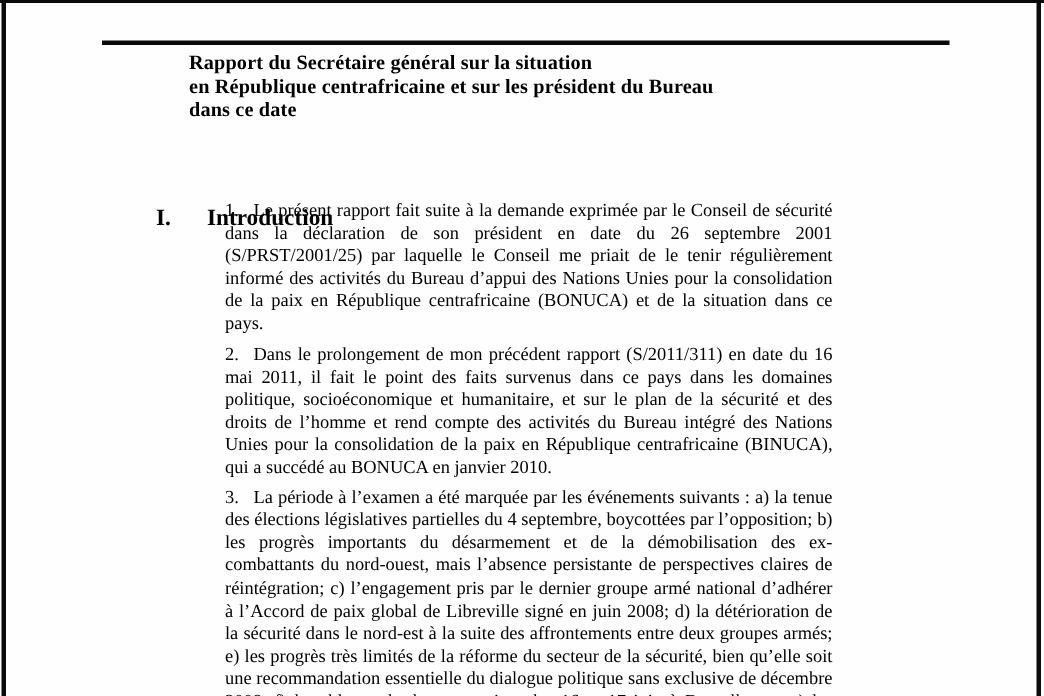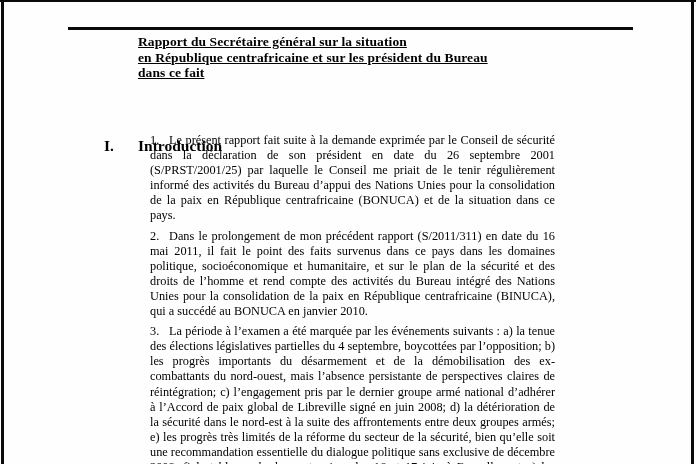--- a/index.html
+++ b/index.html
@@ -35,27 +35,26 @@
     background: #0a0a0a;
   }
   .title-rule {
     position: absolute;
     left: 68px; top: 27px;
     width: 565px; height: 3px;
     background: #0a0a0a;
   }
   .report-title {
     position: absolute;
-    left: 138px; top: 34px;
+    left: 126px; top: 34px;
     width: 430px;
     font-weight: bold;
     font-size: 13.5px;
     line-height: 15.5px;
     letter-spacing: 0.1px;
-    text-decoration: underline;
   }
   .section-heading {
     position: absolute;
     left: 104px; top: 104px;
     font-weight: bold;
     font-size: 15.5px;
     line-height: 19px;
     white-space: nowrap;
     margin-top: 32px;
   }
@@ -85,21 +84,21 @@
 
 <div class="page">
   <div class="border-top"></div>
   <div class="border-left"></div>
   <div class="border-right"></div>
   <div class="title-rule"></div>
 
   <div class="report-title">
     <div>Rapport du Secrétaire général sur la situation</div>
     <div>en République centrafricaine et sur les président du Bureau</div>
-    <div>dans ce fait</div>
+    <div>dans ce date</div>
   </div>
 
   <div class="section-heading">
     <span class="numeral">I.</span><span class="heading-text">Introduction</span>
   </div>
 
   <div class="doc-body">
     <p><span class="para-num">1.</span><span>Le présent rapport fait suite à la demande exprimée par le Conseil de sécurité dans la déclaration de son président en date du 26 septembre 2001 (S/PRST/2001/25) par laquelle le Conseil me priait de le tenir régulièrement informé des activités du Bureau d’appui des Nations Unies pour la consolidation de la paix en République centrafricaine (BONUCA) et de la situation dans ce pays.</span></p>
     <p><span class="para-num">2.</span><span>Dans le prolongement de mon précédent rapport (S/2011/311) en date du 16 mai 2011, il fait le point des faits survenus dans ce pays dans les domaines politique, socioéconomique et humanitaire, et sur le plan de la sécurité et des droits de l’homme et rend compte des activités du Bureau intégré des Nations Unies pour la consolidation de la paix en République centrafricaine (BINUCA), qui a succédé au BONUCA en janvier 2010.</span></p>
     <p><span class="para-num">3.</span><span>La période à l’examen a été marquée par les événements suivants : a) la tenue des élections législatives partielles du 4 septembre, boycottées par l’opposition; b) les progrès importants du désarmement et de la démobilisation des ex-combattants du nord-ouest, mais l’absence persistante de perspectives claires de réintégration; c) l’engagement pris par le dernier groupe armé national d’adhérer à l’Accord de paix global de Libreville signé en juin 2008; d) la détérioration de la sécurité dans le nord-est à la suite des affrontements entre deux groupes armés; e) les progrès très limités de la réforme du secteur de la sécurité, bien qu’elle soit une recommandation essentielle du dialogue politique sans exclusive de décembre 2008; f) la table ronde des partenaires, les 16 et 17 juin à Bruxelles; et g) les tensions socioéconomiques qui couvent dans la capitale.</span></p>

